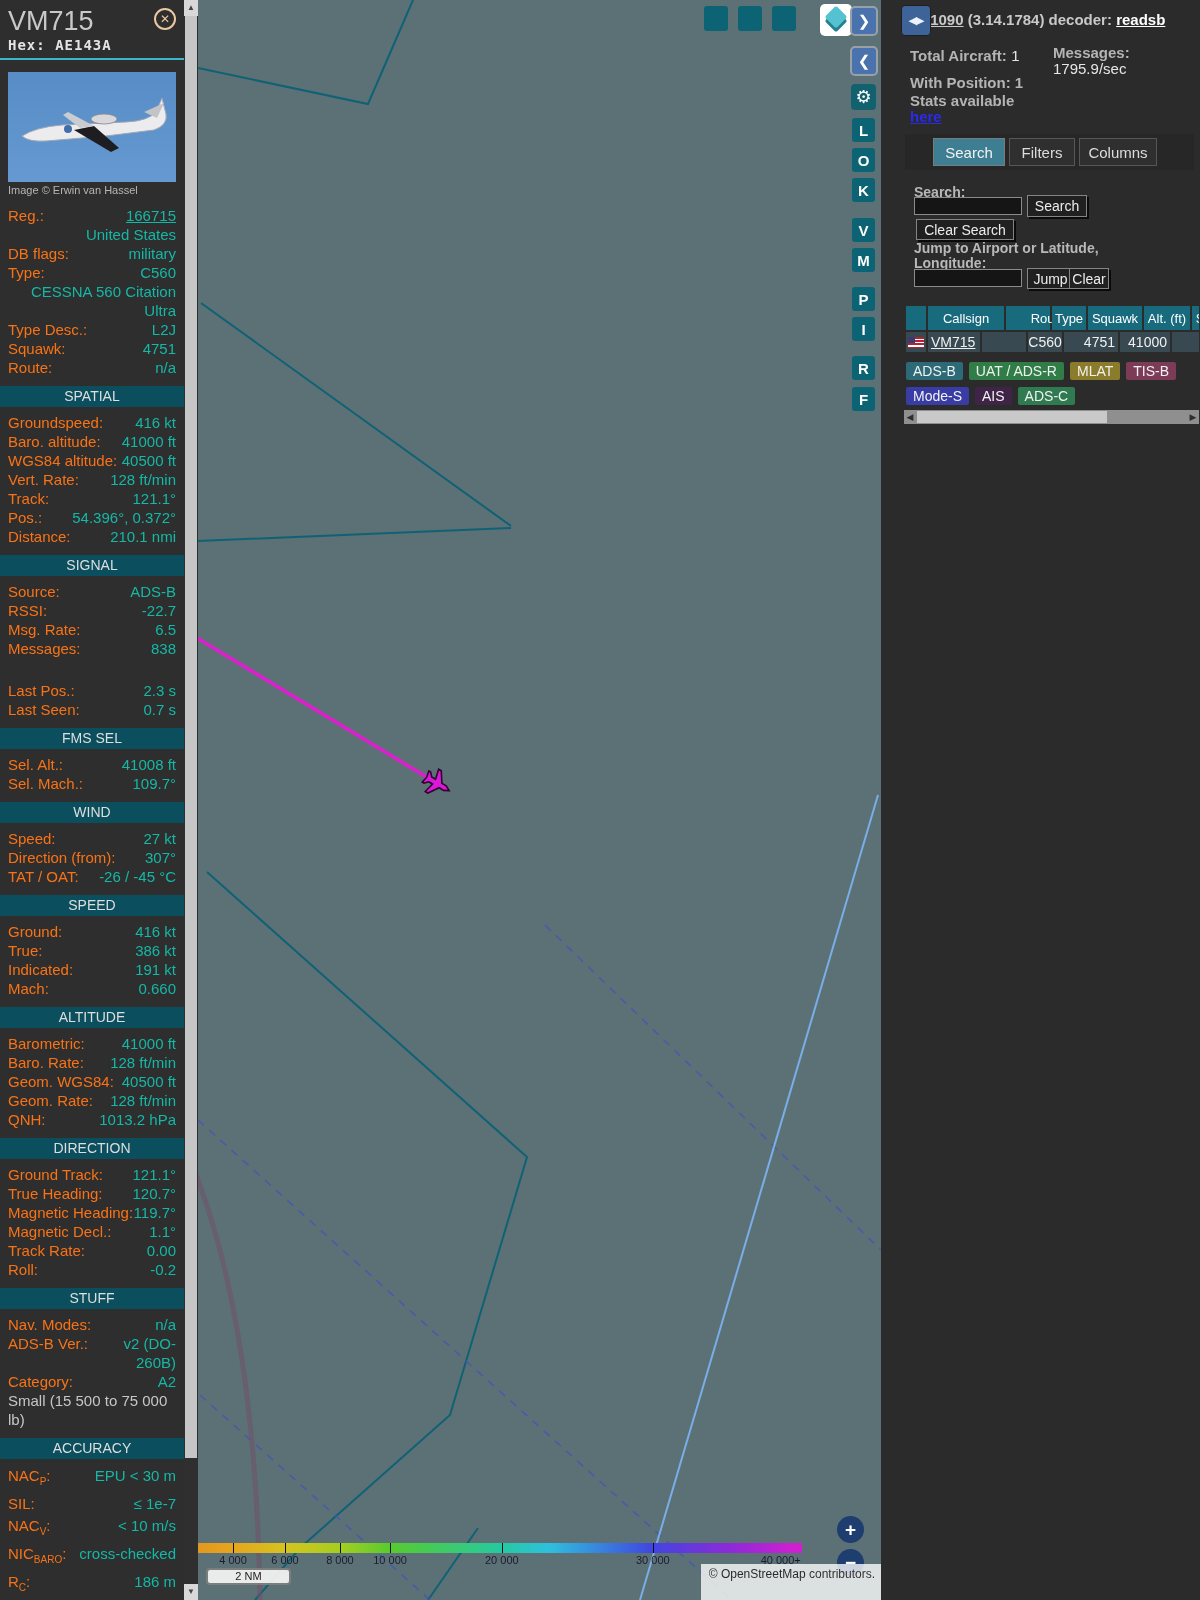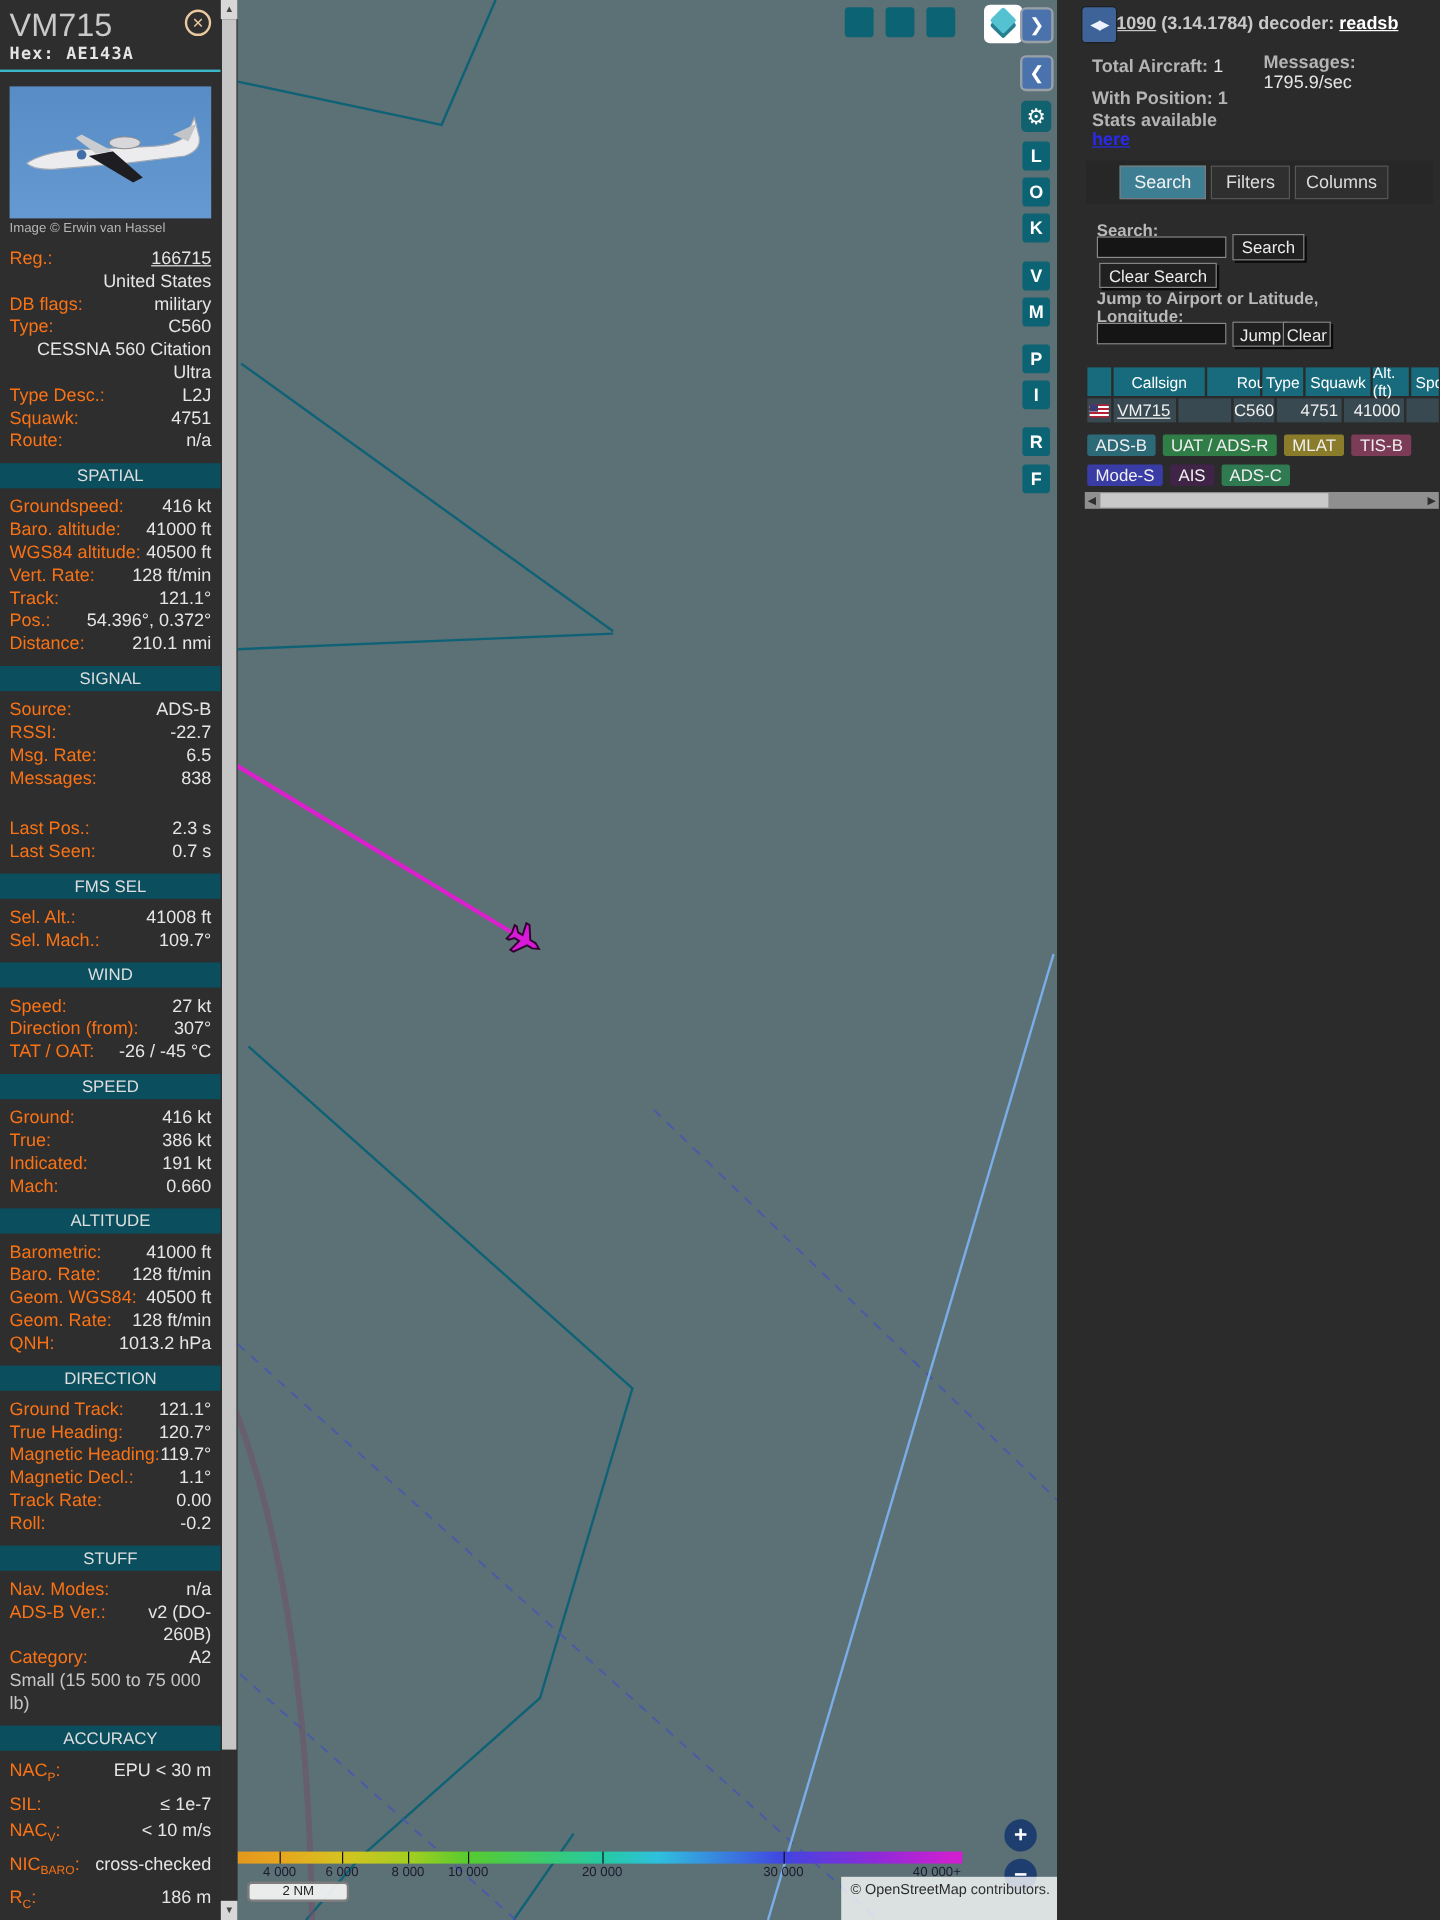--- a/index.html
+++ b/index.html
@@ -17,21 +17,21 @@
   #sb-close { position:absolute; right:8px; top:8px; width:22px; height:22px;
     border:2px solid #eac9a0; border-radius:50%; color:#eac9a0; font-size:12px;
     display:flex; align-items:center; justify-content:center; cursor:pointer; }
   #sb-photo { margin:12px 8px 2px 8px; height:110px; position:relative; overflow:hidden;
     background:linear-gradient(180deg,#578cc6 0%,#6699d1 100%); }
   #sb-credit { margin:2px 8px 0 8px; font-size:11px; color:#b5b5b5; line-height:13px; }
   #sb-info { margin-top:9px; }
   .row { display:flex; justify-content:space-between; padding:0 8px; line-height:19px;
     font-size:15px; }
   .row .lbl { color:#f97316; white-space:nowrap; }
-  .row .val { color:#e5e5e5; text-align:right; }
+  .row .val { color:#14b8a6; text-align:right; }
   .row .val.wrapv { max-width:152px; }
   .row.gap { margin-top:23px; }
   .widerow { padding:0 8px; line-height:19px; font-size:15px; color:#c6c6c6; }
   .linkv { text-decoration:underline; cursor:pointer; }
   .sec-h { background:#0b4f5e; color:#dedede; text-align:center; font-size:14px;
     line-height:21px; margin:9px 0 6px 0; }
   .acc .row { line-height:22px; }
   sub { font-size:10px; }
   #sb-footer { margin-top:12px; padding:0 6px; font-size:14px; color:#b2b2b2;
     text-align:center; line-height:19px; }
@@ -493,21 +493,21 @@
   <div class="fbtn" style="left:146px;top:268px;width:47px;height:21px">Jump</div>
   <div class="fbtn" style="left:188px;top:268px;width:40px;height:21px">Clear</div>
 
   <div id="actable">
       <div class="trow">
         <div class="hcell" style="width: 20px;"></div>
         <div class="hcell" style="width: 76px;">Callsign</div>
         <div class="hcell" style="width: 44px; padding-left: 40px;">Route</div>
         <div class="hcell" style="width: 34px;">Type</div>
         <div class="hcell" style="width: 54px;">Squawk</div>
-        <div class="hcell" style="width: 30px;">Alt. (ft)</div>
+        <div class="hcell" style="width: 46px;">Alt. (ft)</div>
         <div class="hcell" style="width: 34px;">Spd.</div>
       </div>
       <div class="trow">
         <div class="dcell" style="width: 20px; justify-content: center;">
           <div class="usflag"></div>
         </div>
         <div class="dcell" style="width: 52px; justify-content: flex-start;">
           <span class="linkv">VM715</span>
         </div>
         <div class="dcell" style="width: 44px; justify-content: center;"></div>

